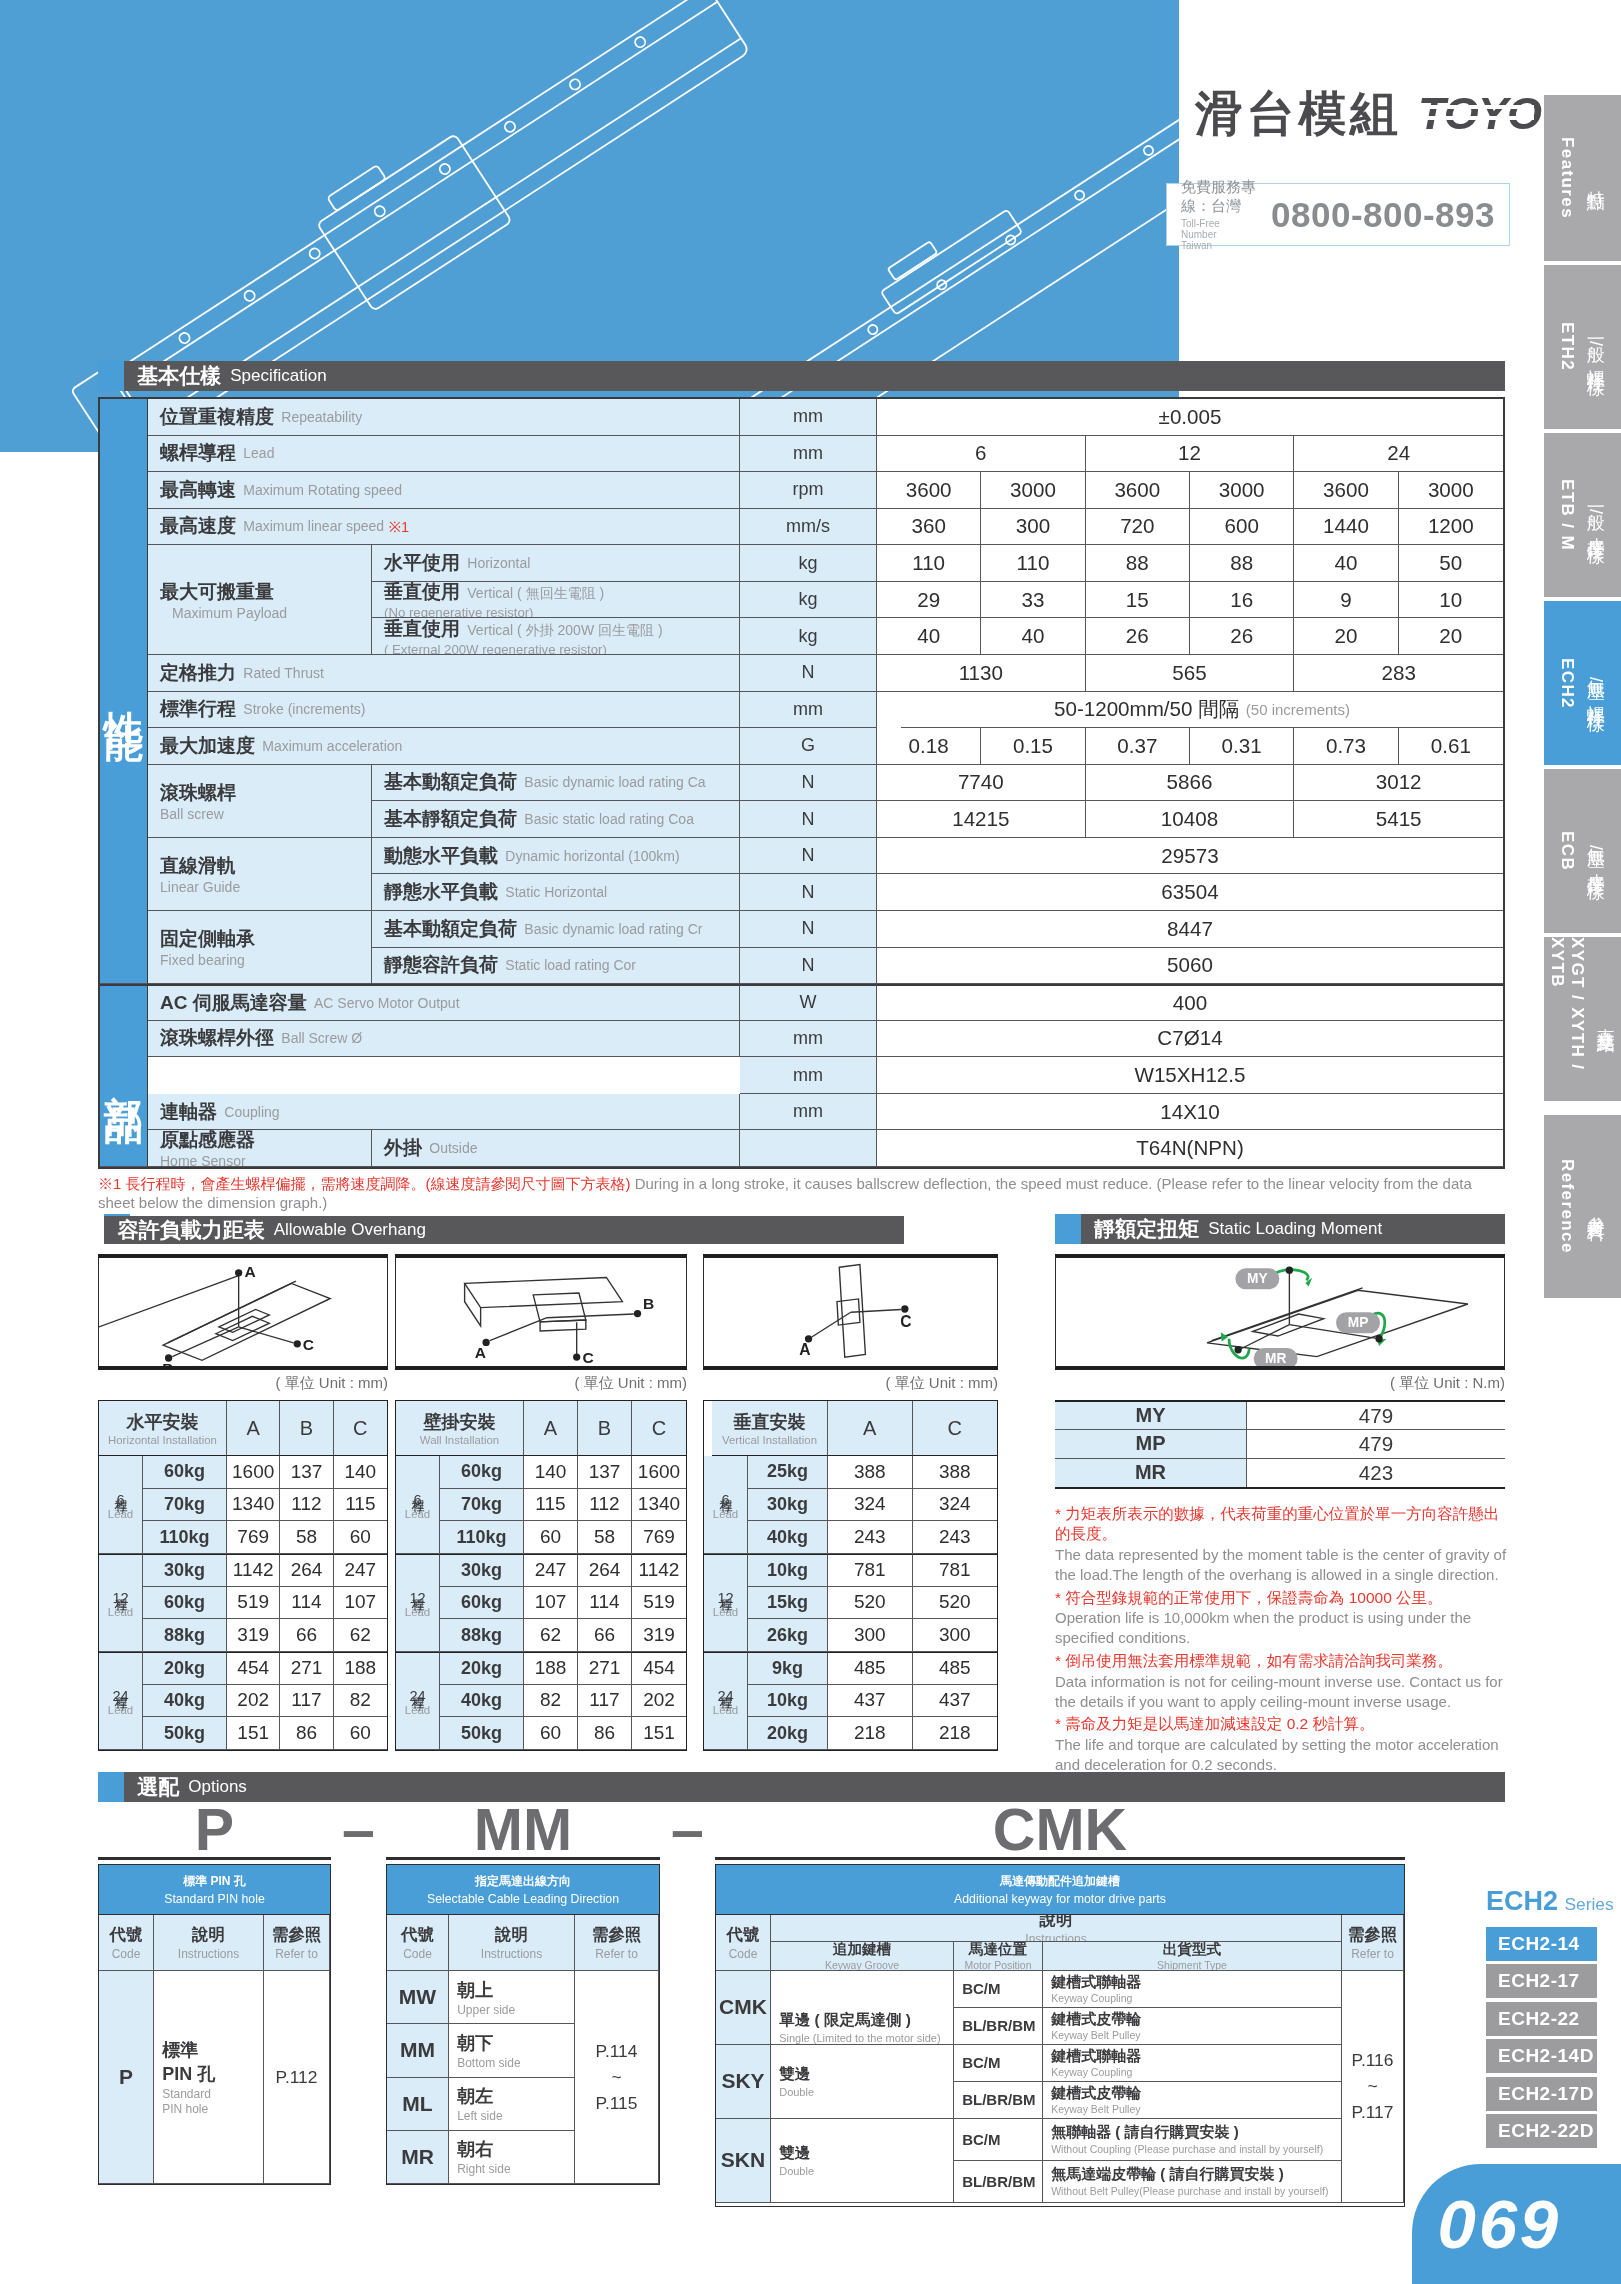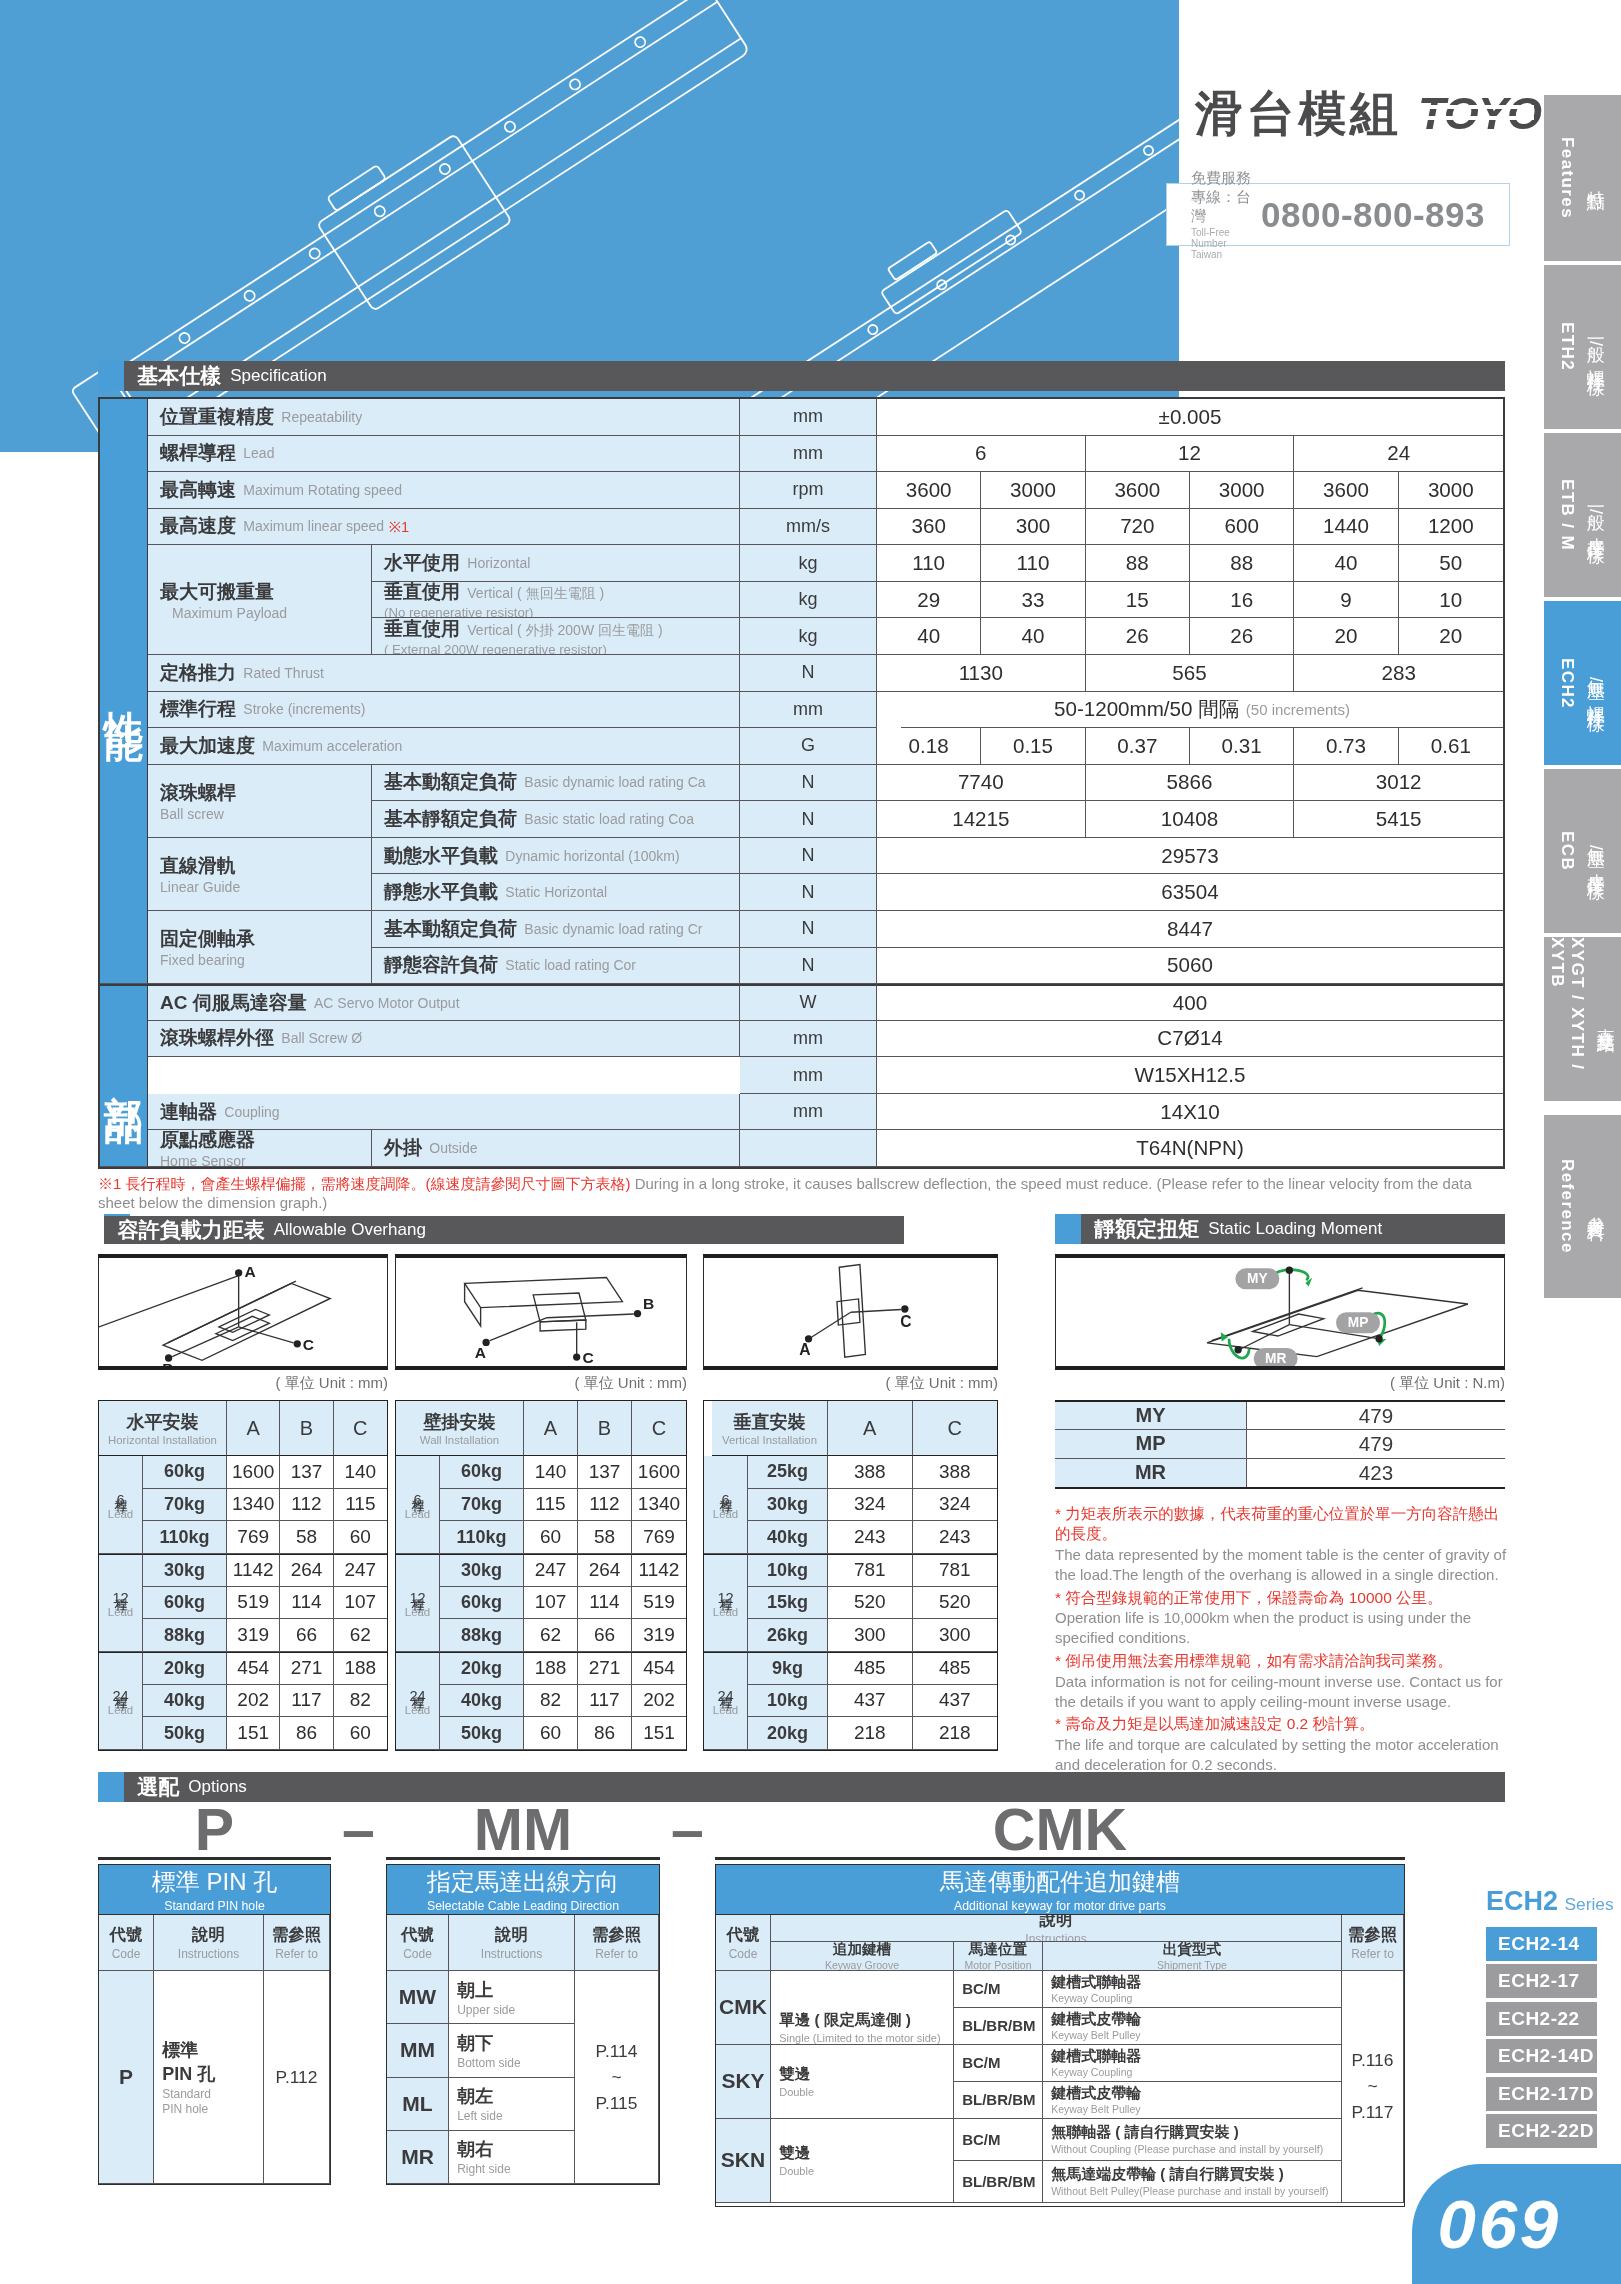--- a/index.html
+++ b/index.html
@@ -6,21 +6,21 @@
   #page{position:relative;width:1621px;height:2284px;background:#ffffff;overflow:hidden;
         font-family:"Liberation Sans",sans-serif;color:#3b3b3d;}
   .abs{position:absolute;}
   
   #hero{left:0;top:0;width:1179px;height:452px;background:#4f9fd5;overflow:hidden;}
   
   #page-title{left:1195px;top:82px;font-size:48px;font-weight:700;letter-spacing:3.7px;color:#4b4b4d;}
   #brand{left:1418px;top:88px;font-size:45px;font-weight:900;font-style:italic;color:#4b4b4d;letter-spacing:-0.9px;}
   #brand .stripe{position:absolute;left:-2.7px;width:119px;height:3.7px;background:#ffffff;}
   #tollfree{left:1166px;top:183px;width:344px;height:63px;border:1.4px solid #aed3eb;background:#fff;
-            display:flex;align-items:center;padding:0 24px;box-sizing:border-box;}
+            display:flex;align-items:center;padding:0 14px;box-sizing:border-box;}
   #tollfree .lab1{font-size:15px;color:#8f9396;}
   #tollfree .lab2{font-size:10px;color:#a9adb0;margin-top:1.8px;}
   #tollfree .num{font-size:35px;font-weight:700;color:#8a8d90;margin-left:10px;letter-spacing:0.5px;white-space:nowrap;}
   
   .vtab{position:absolute;left:1544px;width:77px;background:#a9a9ac;display:flex;align-items:center;
         justify-content:center;gap:6.4px;color:#fff;}
   .vtab.active{background:#4a9ed7;}
   .vtab .en{writing-mode:vertical-rl;font-weight:700;font-size:17px;letter-spacing:1.4px;}
   .vtab .zh{writing-mode:vertical-rl;font-size:18px;letter-spacing:2.3px;}
   
@@ -84,21 +84,21 @@
       border-bottom:0.9px solid #55555a;box-sizing:border-box;}
   
   #notes{left:1055px;top:1504px;width:455px;}
   #notes .nr{color:#e8372e;font-size:15.5px;line-height:1.32;}
   #notes .ng{color:#8e8e91;font-size:15px;line-height:1.34;margin-bottom:2.7px;}
   
   .bigcode{position:absolute;top:1796px;font-size:59px;font-weight:700;color:#6d6d70;text-align:center;}
   .uline{position:absolute;top:1857px;height:3.2px;background:#2e2e30;}
   .opt-head{position:absolute;top:1864px;height:51px;background:#4a9ed7;color:#fff;display:flex;
       flex-direction:column;align-items:center;justify-content:center;border:1.4px solid #2e2e30;box-sizing:border-box;}
-  .opt-head .zh{font-size:24px;font-weight:400;}
+  .opt-head .zh{font-size:12px;font-weight:700;}
   .opt-head .en{font-size:12.3px;margin-top:1.4px;}
   .opt-cells{position:absolute;display:grid;border-left:1.4px solid #2e2e30;border-right:1.4px solid #2e2e30;
       border-bottom:1.4px solid #2e2e30;box-sizing:border-box;background:#fff;}
   .oc{border-right:0.9px solid #55555a;border-bottom:0.9px solid #55555a;display:flex;flex-direction:column;
       align-items:center;justify-content:center;box-sizing:border-box;overflow:hidden;text-align:center;}
   .oc .zh{font-size:16.4px;font-weight:700;color:#3b3b3d;}
   .oc .en{font-size:12px;color:#9b9b9e;margin-top:0.9px;}
   .oc.hdr{background:#d9ecf8;}
   .oc.code{background:#d9ecf8;font-size:21px;font-weight:700;}
   .oc.left{align-items:flex-start;text-align:left;padding-left:8.2px;}

